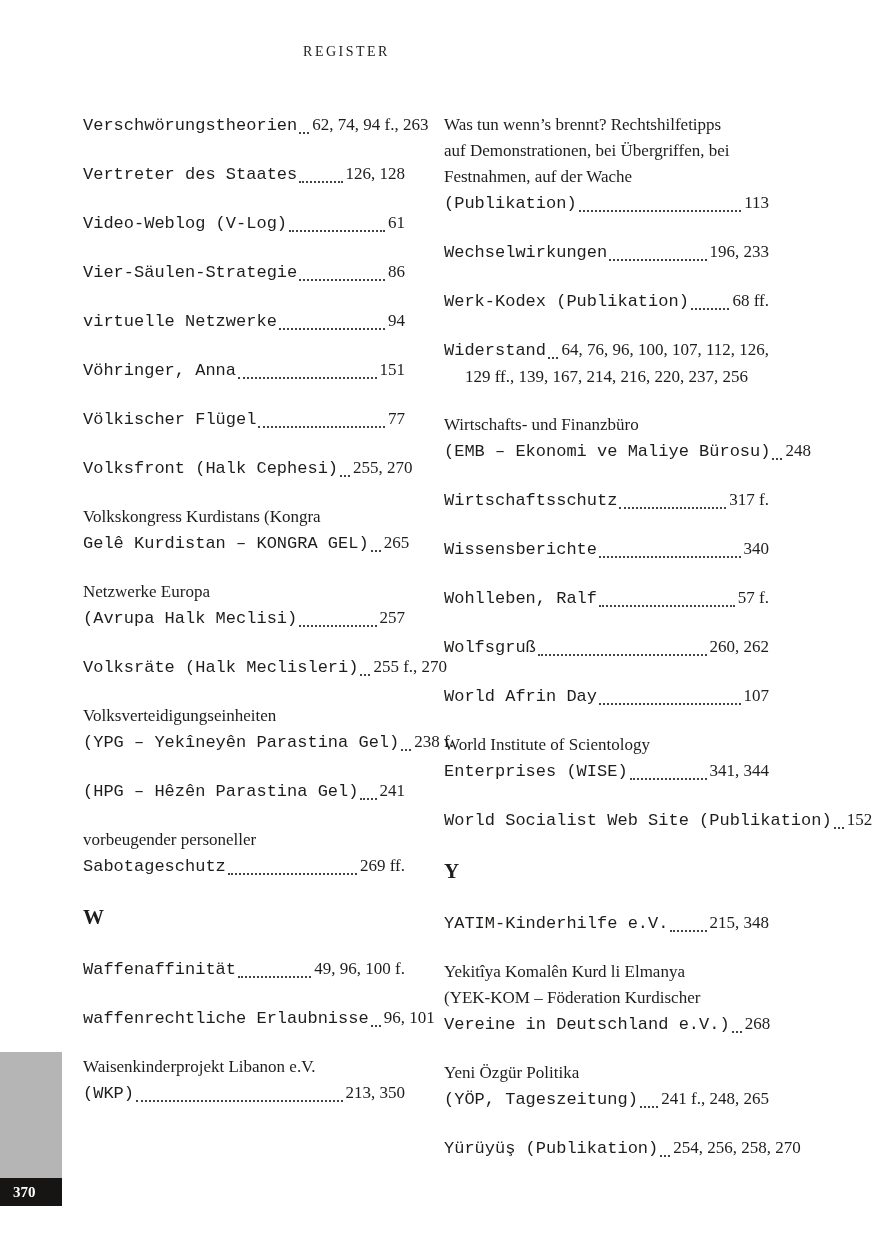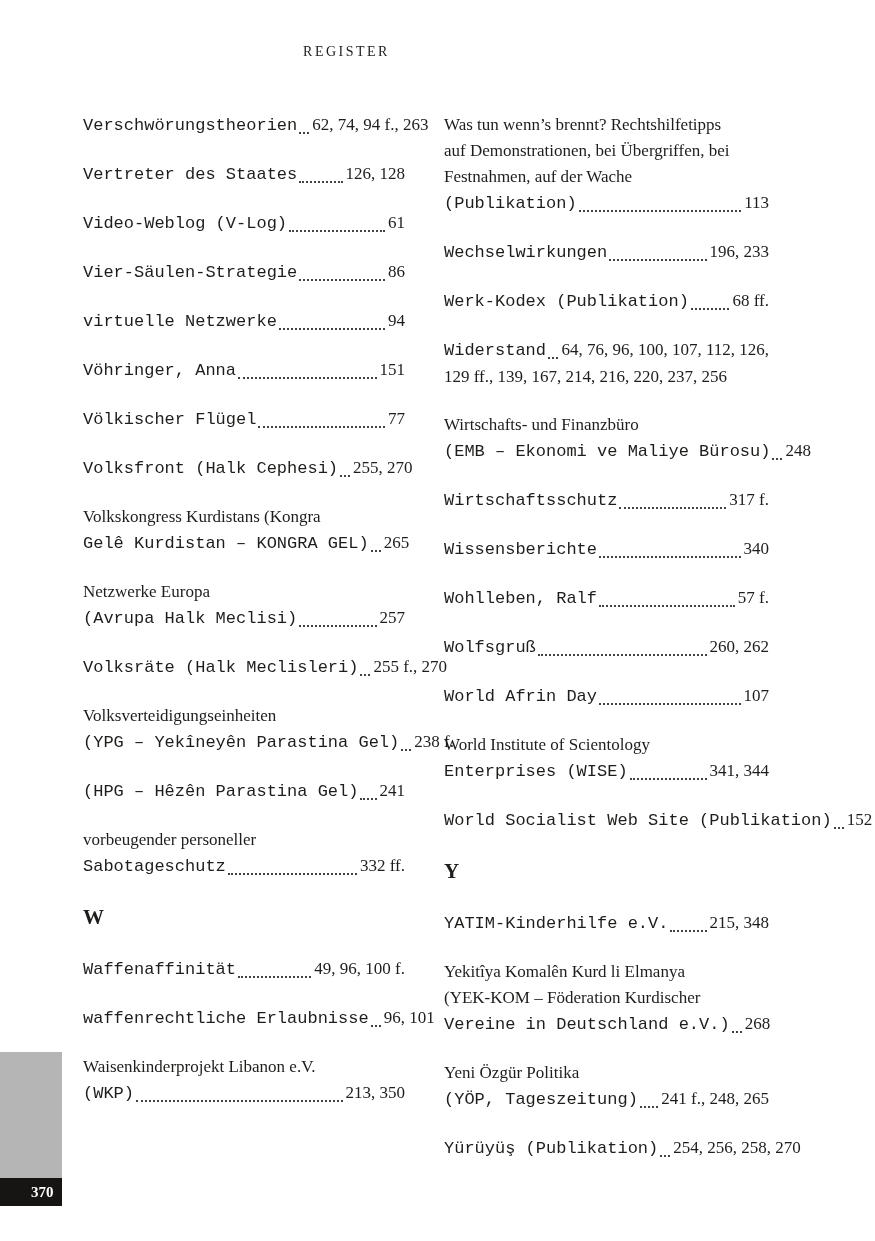--- a/index.html
+++ b/index.html
@@ -44,40 +44,40 @@
   }
   .lab { white-space: nowrap; font-family: Liberation Mono, monospace; }
   .dots {
     flex: 1 1 auto;
     min-width: 10px;
     margin: 0 3px 5px 2px;
     align-self: flex-end;
     border-bottom: 2px dotted #45433f;
   }
   .pg { white-space: nowrap; }
-  .overflow-line { text-align: left; }
+  .overflow-line { text-align: center; }
   .edge-tab {
     position: absolute;
     left: 0;
     top: 1052px;
     width: 62px;
     height: 126px;
     background: #b5b5b5;
   }
   .page-number-bar {
     position: absolute;
     left: 0;
     top: 1178px;
     width: 62px;
     height: 28px;
     background: #161513;
     color: #ffffff;
     display: flex;
     align-items: center;
-    padding-left: 31px;
+    padding-left: 13px;
     font-size: 15px;
     font-weight: bold;
   }
 </style>
 </head>
 <body>
 
 <div class="page-header">REGISTER</div>
 
 <div class="col col-left" id="col-left">
@@ -173,21 +173,21 @@
         <span class="lab">(HPG – Hêzên Parastina Gel)</span>
         <span class="dots"></span>
         <span class="pg">241</span>
       </div>
     </div>
     <div class="entry">
       <div class="entry-line">vorbeugender personeller</div>
       <div class="leader-row">
         <span class="lab">Sabotageschutz</span>
         <span class="dots"></span>
-        <span class="pg">332 ff.</span>
+        <span class="pg">269 ff.</span>
       </div>
     </div>
     <div class="section-heading">W</div>
     <div class="entry">
       <div class="leader-row">
         <span class="lab">Waffenaffinität</span>
         <span class="dots"></span>
         <span class="pg">49, 96, 100 f.</span>
       </div>
     </div>

